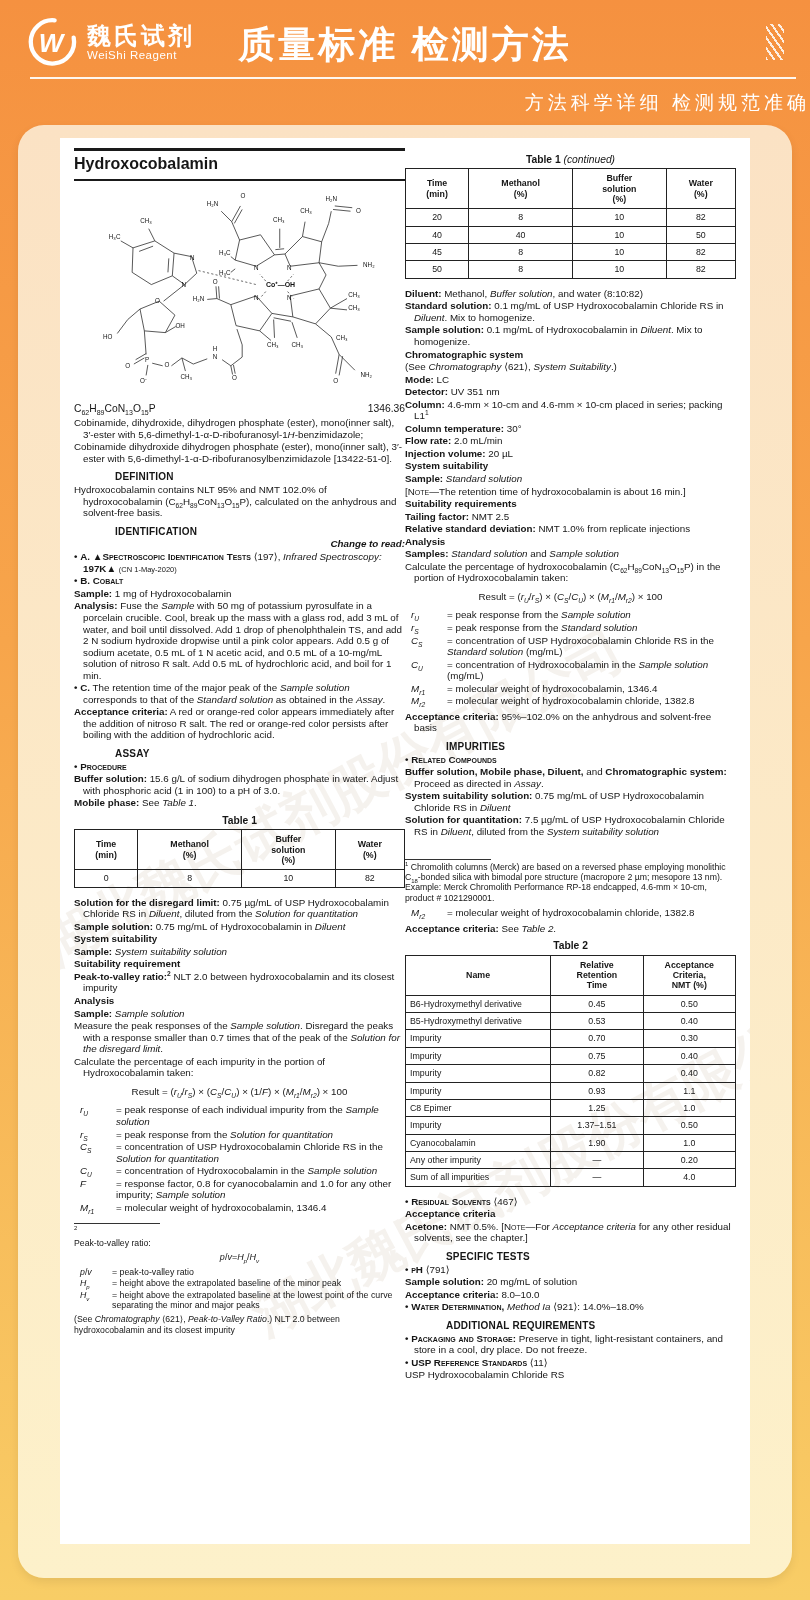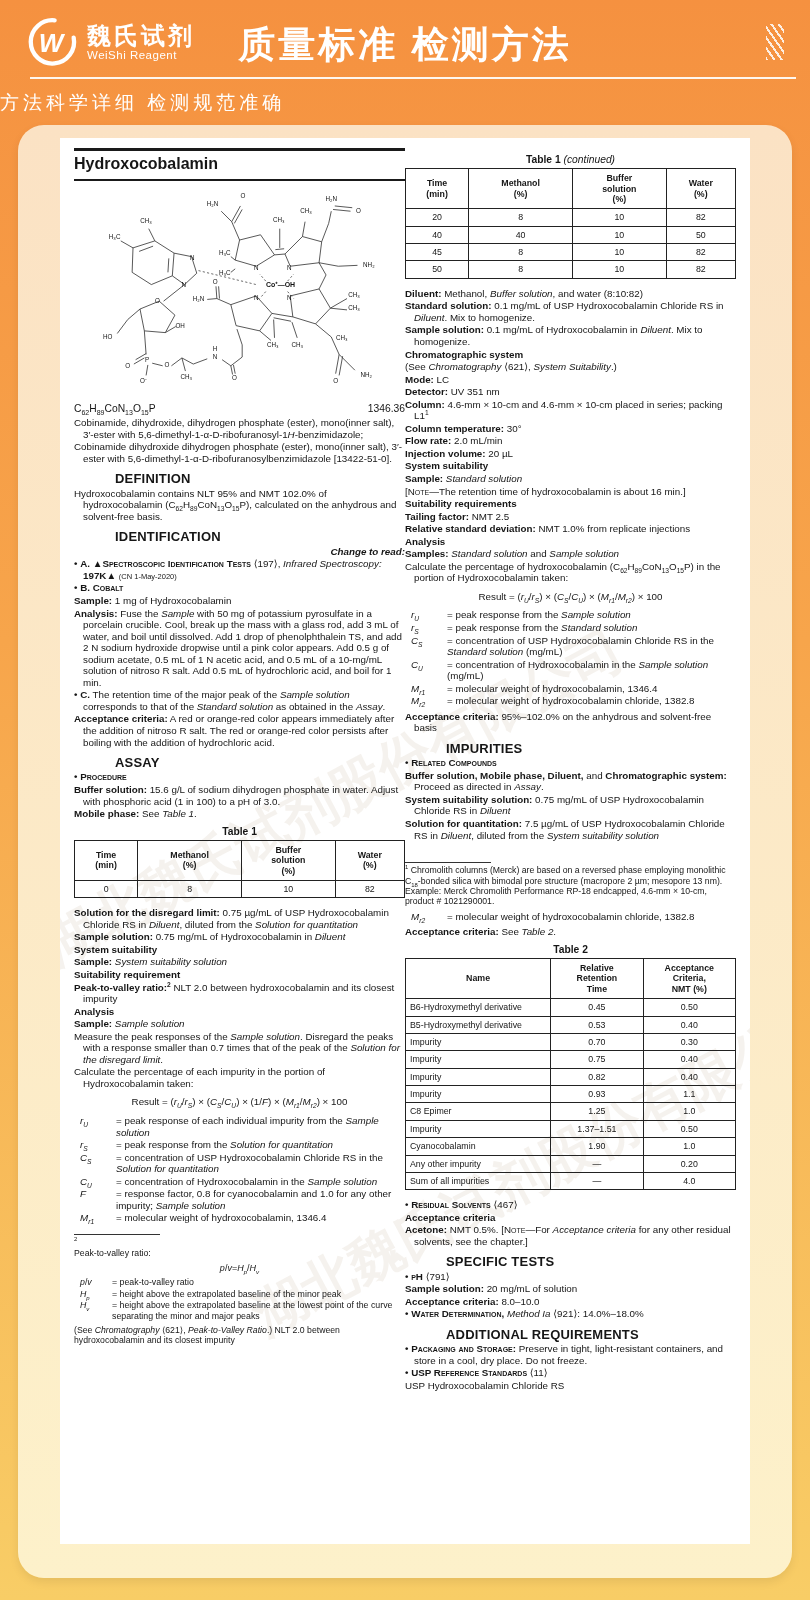--- a/index.html
+++ b/index.html
@@ -17,42 +17,42 @@
   header{position:relative;height:125px;color:var(--hdr);}
   .brand{position:absolute;left:26px;top:16px;display:flex;align-items:center;gap:9px;}
   .logo{width:52px;height:52px;}
   .brand-cn{font-size:24px;font-weight:bold;letter-spacing:3px;line-height:1.05;}
   .brand-en{font-size:11.5px;letter-spacing:.5px;}
   .main-title{position:absolute;left:0;right:0;top:20px;margin:0;text-align:center;
               font-size:37px;font-weight:bold;letter-spacing:3px;color:var(--hdr);}
   .slashes{position:absolute;right:26px;top:24px;width:18px;height:36px;opacity:.85;
            background:repeating-linear-gradient(55deg,#fff 0 2px,transparent 2px 6px);}
   .header-rule{position:absolute;top:77px;left:30px;right:14px;height:2px;background:rgba(255,255,255,.92);}
-  .subtitle{position:absolute;top:90px;left:0;width:100%;text-align:left;font-size:19px;letter-spacing:4px;}
+  .subtitle{position:absolute;top:90px;left:0;width:100%;text-align:right;font-size:19px;letter-spacing:4px;}
 
   
   .card{position:absolute;top:125px;left:18px;width:774px;height:1453px;border-radius:26px;
         background:linear-gradient(180deg,var(--card-top) 0%,var(--card-bottom) 100%);
         box-shadow:0 4px 10px rgba(0,0,0,.08);}
   .panel{position:absolute;top:13px;left:42px;right:42px;bottom:34px;background:var(--panel);overflow:hidden;}
   .cols{position:relative;display:flex;padding:10px 14px;}
   .col{flex:1;min-width:0;color:var(--ink);font-size:9.8px;line-height:1.18;}
 
   .watermark{position:absolute;font-size:54px;font-weight:bold;color:rgba(140,110,60,.085);
              transform:rotate(-28deg);transform-origin:left top;white-space:nowrap;pointer-events:none;z-index:1;}
   .wm1{left:-30px;top:780px;}
   .wm2{left:180px;top:1150px;}
   .cols{z-index:2;}
 
   
   .col p{margin:0 0 1px;}
   .hang{padding-left:9px;text-indent:-9px;}
   .i1{margin-left:9px;} .i2{margin-left:18px;}
   .bdot{font-weight:bold;}
-  h3.sec{font-size:13px;margin:7px 0 1px;font-weight:bold;letter-spacing:.2px;padding-left:41px;}
+  h3.sec{font-size:10px;margin:7px 0 1px;font-weight:bold;letter-spacing:.2px;padding-left:41px;}
   .chg{font-weight:bold;font-style:italic;margin:6px 0 5px;text-align:right;}
   .doctitle{font-size:16px;font-weight:bold;border-top:3px solid #1a1a1a;border-bottom:2px solid #1a1a1a;
             padding:4px 0 5px;margin-bottom:4px;}
   .nameline{display:flex;justify-content:space-between;font-size:10.3px;margin:2px 0 2px;}
   .formula{text-align:center;margin:7px 0;}
   .formula.small{font-size:9px;margin:4px 0;}
   .vars{display:grid;grid-template-columns:30px 1fr;column-gap:6px;row-gap:1px;margin:4px 0 4px 6px;}
   .vars.small{font-size:8.8px;grid-template-columns:26px 1fr;}
   .tablewrap{margin:6px 0 9px;}
   .tcap{text-align:center;font-size:10.3px;margin-bottom:2px;}

